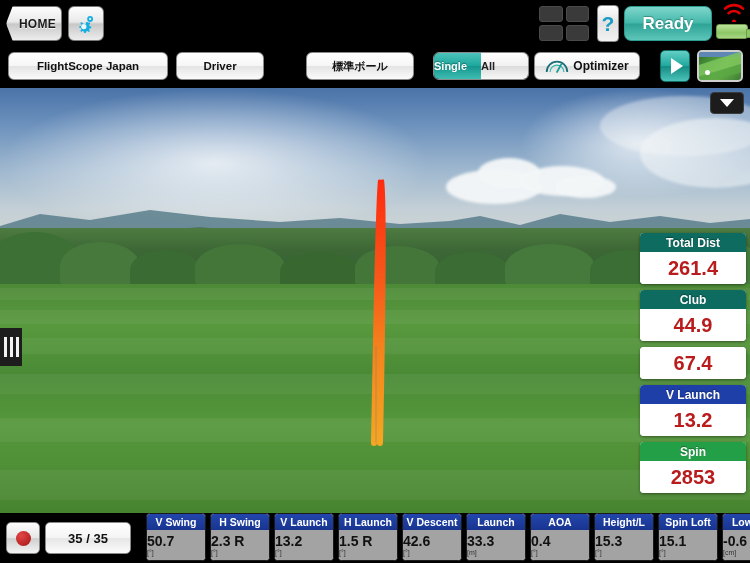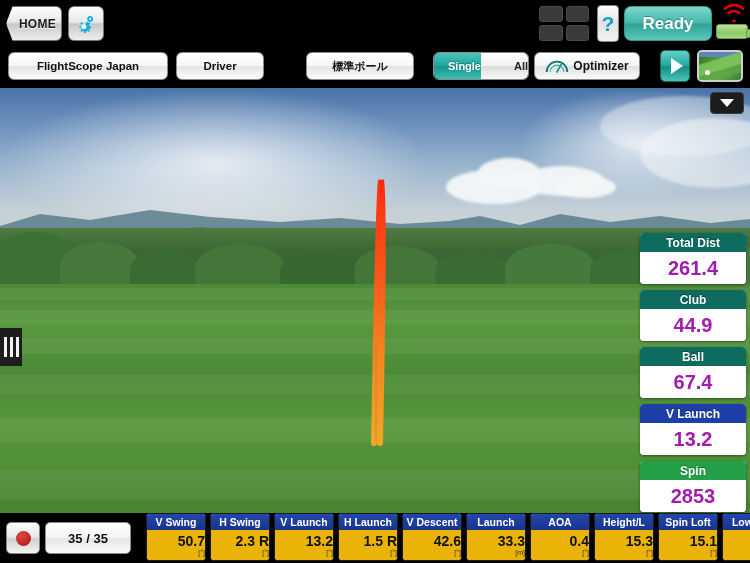--- a/index.html
+++ b/index.html
@@ -67,21 +67,21 @@
     border: 1px solid #8a8a8a; border-radius: 6px;
     display: flex; align-items: center; justify-content: center;
     font-size: 11.5px; font-weight: bold; color: #111;
   }
   #p-profile { left: 8px;  width: 160px; }
   #p-club    { left: 176px; width: 88px; }
   #p-ball    { left: 272px; width: 108px; font-size: 11px; margin-left: 34px; }
 
   .seg { position: absolute; left: 433px; top: 6px; width: 96px; height: 28px;
          border: 1px solid #8a8a8a; border-radius: 6px; overflow: hidden; display: flex; }
-  .seg > div { flex: 1; display: flex; align-items: center; justify-content: flex-end;
+  .seg > div { flex: 1; display: flex; align-items: center; justify-content: flex-start;
                font-size: 11px; font-weight: bold; }
   .seg .on  { background: linear-gradient(180deg,#4cc4bb,#1ca69c 50%,#16968d 52%,#3fbdb3); color:#fff;
               text-shadow: 0 -1px 1px rgba(0,0,0,.35); }
   .seg .off { background: linear-gradient(180deg,#ffffff,#f0f0f0 50%,#dcdcdc 52%,#f7f7f7); color:#222; }
 
   .opt-btn { position: absolute; left: 534px; top: 6px; width: 106px; height: 28px;
              background: linear-gradient(180deg,#ffffff 0%,#f4f4f4 48%,#e0e0e0 52%,#fafafa 100%);
              border: 1px solid #8a8a8a; border-radius: 6px;
              display: flex; align-items: center; justify-content: center; gap: 4px;
              font-size: 12px; font-weight: bold; color: #111; }
@@ -129,43 +129,43 @@
   .dropdown-btn::after { content:""; border-top: 8px solid #ffffff; border-left:7px solid transparent;
                          border-right:7px solid transparent; }
 
   
   .rcards { position:absolute; right: 4px; top: 145px; width: 106px; }
   .rcard { margin-bottom: 6px; border-radius: 4px; overflow:hidden;
            box-shadow: 0 1px 3px rgba(0,0,0,.45); background:#fff; }
   .rcard .h { height: 19px; display:flex; align-items:center; justify-content:center;
               font-size: 12px; font-weight: bold; color:#fff; text-shadow: 0 -1px 1px rgba(0,0,0,.35); }
   .rcard .v { height: 32px; display:flex; align-items:center; justify-content:center;
-              font-size: 20px; font-weight: bold; color:#a21caf; background:#fff; }
+              font-size: 20px; font-weight: bold; color:#b91c1c; background:#fff; }
 
   
   .bottom { position:absolute; left:0; top:513px; width:750px; height:50px; background:#000; }
   .rec-btn { position:absolute; left:6px; top:9px; width:34px; height:32px;
              background: linear-gradient(180deg,#fdfdfd,#e6e6e6 50%,#cfcfcf 52%,#f4f4f4);
              border:1px solid #8a8a8a; border-radius:5px;
              display:flex; align-items:center; justify-content:center; }
   .rec-btn i { width:15px; height:15px; border-radius:50%;
                background: radial-gradient(circle at 35% 30%, #e24646, #a51414); display:block; }
   .counter { position:absolute; left:45px; top:9px; width:86px; height:32px;
              background: linear-gradient(180deg,#ffffff,#f5f5f5 48%,#e6e6e6 52%,#fcfcfc);
              border:1px solid #8a8a8a; border-radius:5px;
              display:flex; align-items:center; justify-content:center;
              font-size:13px; font-weight:bold; color:#111; }
   .stats { position:absolute; left:146px; top:513px; height:50px; display:flex; gap: 4px; }
   .scard { width: 60px; height: 48px; border-radius: 4px; overflow:hidden; background:#fff;
            border:1px solid #1b1b1b; display:flex; flex-direction:column; }
   .scard .h { height:16px; background: linear-gradient(180deg,#2346ad,#18348f);
               color:#fff; font-size:10.5px; font-weight:bold;
               display:flex; align-items:center; justify-content:center; white-space:nowrap; overflow:hidden; }
-  .scard .v { flex:1; display:flex; flex-direction:column; align-items:flex-end; justify-content:center;
-              background:#eab308; }
+  .scard .v { flex:1; display:flex; flex-direction:column; align-items:flex-start; justify-content:center;
+              background:#a3a3a3; }
   .scard .v b { font-size:14px; color:#111; line-height:1; }
   .scard .v s { text-decoration:none; font-size:7px; color:#333; margin-top:1px; }
 </style>
 </head>
 <body>
 
 <div id="app">
 
   <div class="topbar">
     <div class="home-btn">
@@ -309,21 +309,20 @@
     <div class="rcards">
       <div class="rcard">
         <div class="h" style="background:#0d6b5f">Total Dist</div>
         <div class="v">261.4</div>
       </div>
       <div class="rcard">
         <div class="h" style="background:#0d6b5f">Club</div>
         <div class="v">44.9</div>
       </div>
       <div class="rcard">
-        <div class="h" style="background:#0d6b5f">Ball</div>
         <div class="v">67.4</div>
       </div>
       <div class="rcard">
         <div class="h" style="background:#1e3fa8">V Launch</div>
         <div class="v">13.2</div>
       </div>
       <div class="rcard">
         <div class="h" style="background:#23a047">Spin</div>
         <div class="v">2853</div>
       </div>

